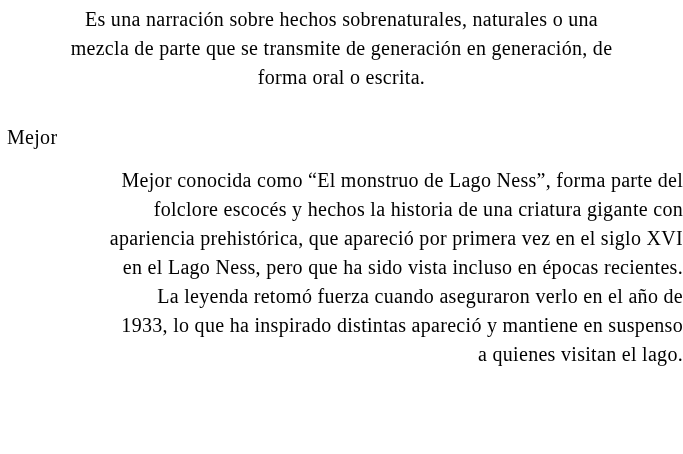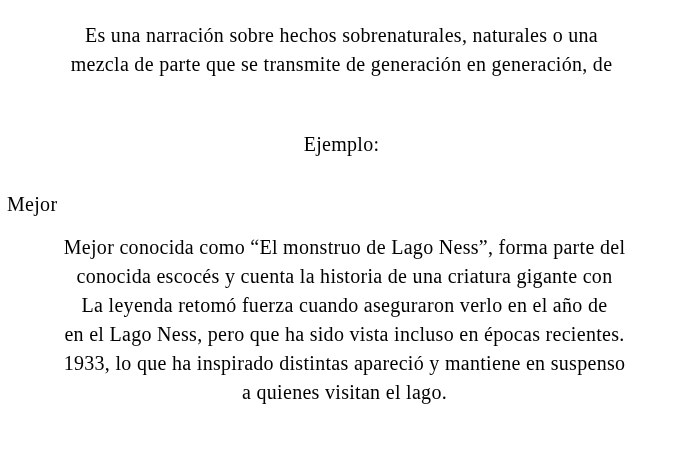--- a/index.html
+++ b/index.html
@@ -17,56 +17,56 @@
     letter-spacing: 0.3px;
     overflow: hidden;
   }
   .page {
     width: 683px;
     height: 454px;
   }
   .definition {
     padding-top: 5px;
     text-align: center;
-    margin-top: 16px;
   }
   .example-heading {
     margin-top: 51px;
     text-align: center;
   }
   .example-title {
     margin-top: 31px;
     padding-left: 7px;
     text-align: left;
   }
   .example-paragraph {
     margin-top: 14px;
     padding-left: 6px;
-    text-align: center;
+    text-align: right;
   }
   .line {
     white-space: nowrap;
   }
 </style>
 </head>
 <body>
 
 <div class="page">
 
   <div class="definition">
     <div class="line">Es una narración sobre hechos sobrenaturales, naturales o una</div>
     <div class="line">mezcla de parte que se transmite de generación en generación, de</div>
+    <div class="line">forma oral o escrita.</div>
   </div>
 
-  <div class="example-heading">Ejemplo:</div>
 
   <div class="example-title">Mejor</div>
 
   <div class="example-paragraph">
     <div class="line">Mejor conocida como “El monstruo de Lago Ness”, forma parte del</div>
-    <div class="line">conocida escocés y cuenta la historia de una criatura gigante con</div>
+    <div class="line">folclore escocés y hechos la historia de una criatura gigante con</div>
+    <div class="line">apariencia prehistórica, que apareció por primera vez en el siglo XVI</div>
+    <div class="line">en el Lago Ness, pero que ha sido vista incluso en épocas recientes.</div>
     <div class="line">La leyenda retomó fuerza cuando aseguraron verlo en el año de</div>
-    <div class="line">en el Lago Ness, pero que ha sido vista incluso en épocas recientes.</div>
     <div class="line">1933, lo que ha inspirado distintas apareció y mantiene en suspenso</div>
     <div class="line">a quienes visitan el lago.</div>
   </div>
 
 </div>
 
 </body></html>

